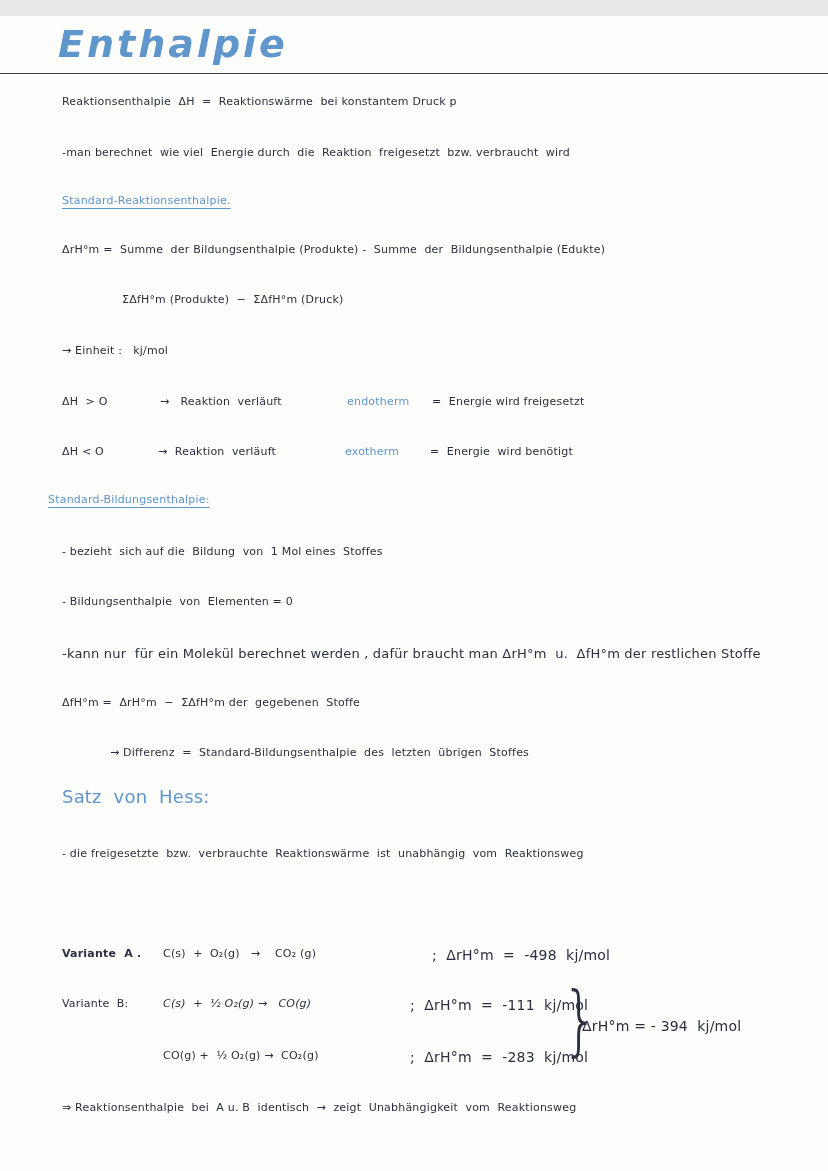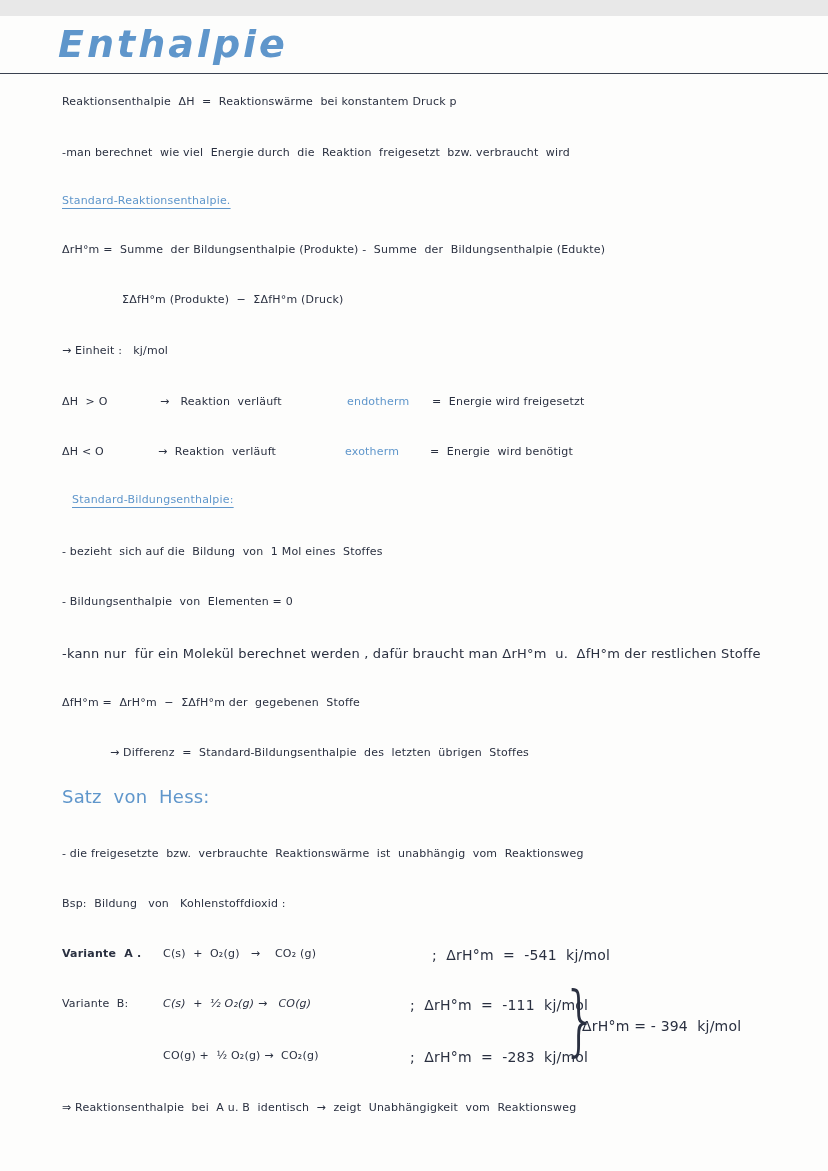--- a/index.html
+++ b/index.html
@@ -78,41 +78,40 @@
   <div class="t" style="top:376px; left:62px;">ΔH  &gt; O</div>
   <div class="t" style="top:376px; left:160px;">→   Reaktion  verläuft</div>
   <div class="t accent" style="top:376px; left:347px;">endotherm</div>
   <div class="t" style="top:376px; left:432px;">=  Energie wird freigesetzt</div>
 
   <div class="t" style="top:426px; left:62px;">ΔH &lt; O</div>
   <div class="t" style="top:426px; left:158px;">→  Reaktion  verläuft</div>
   <div class="t accent" style="top:426px; left:345px;">exotherm</div>
   <div class="t" style="top:426px; left:430px;">=  Energie  wird benötigt</div>
 
-  <div class="t heading" style="top:474px; left:72px;">Standard-Bildungsenthalpie:</div>
+  <div class="t heading" style="top:474px; left:48px;">Standard-Bildungsenthalpie:</div>
 
   <div class="t" style="top:526px; left:62px;">- bezieht  sich auf die  Bildung  von  1 Mol eines  Stoffes</div>
 
   <div class="t" style="top:576px; left:62px;">- Bildungsenthalpie  von  Elementen = 0</div>
 
   <div class="t" style="top:677px; left:62px;">ΔfH°m =  ΔrH°m  −  ΣΔfH°m der  gegebenen  Stoffe</div>
 
   <div class="t small" style="top:628px; left:62px;">-kann nur  für ein Molekül berechnet werden , dafür braucht man ΔrH°m  u.  ΔfH°m der restlichen Stoffe</div>
 
   <div class="t" style="top:727px; left:110px;">→ Differenz  =  Standard-Bildungsenthalpie  des  letzten  übrigen  Stoffes</div>
 
   <div class="t hess-heading" style="top:771px; left:62px;">Satz  von  Hess:</div>
 
   <div class="t" style="top:828px; left:62px;">- die freigesetzte  bzw.  verbrauchte  Reaktionswärme  ist  unabhängig  vom  Reaktionsweg</div>
 
-  <div class="t" style="top:878px; left:62px;">Bsp:  Bildung   von   Kohlenstoffdioxid :</div>
 
   <div class="t" style="top:928px; left:62px;font-weight:bold;">Variante  A .</div>
   <div class="t" style="top:928px; left:163px;">C(s)  +  O₂(g)   →    CO₂ (g)</div>
-  <div class="t med" style="top:929px; left:432px;">;  ΔrH°m  =  -541  kj/mol</div>
+  <div class="t med" style="top:929px; left:432px;">;  ΔrH°m  =  -498  kj/mol</div>
 
   <div class="t" style="top:978px; left:62px;">Variante  B:</div>
   <div class="t" style="top:978px; left:163px;font-style:italic;">C(s)  +  ½ O₂(g) →   CO(g)</div>
   <div class="t med" style="top:979px; left:410px;">;  ΔrH°m  =  -111  kj/mol</div>
 
   <div class="t" style="top:1030px; left:163px;">CO(g) +  ½ O₂(g) →  CO₂(g)</div>
   <div class="t med" style="top:1031px; left:410px;">;  ΔrH°m  =  -283  kj/mol</div>
 
   <div class="brace">}</div>
 

